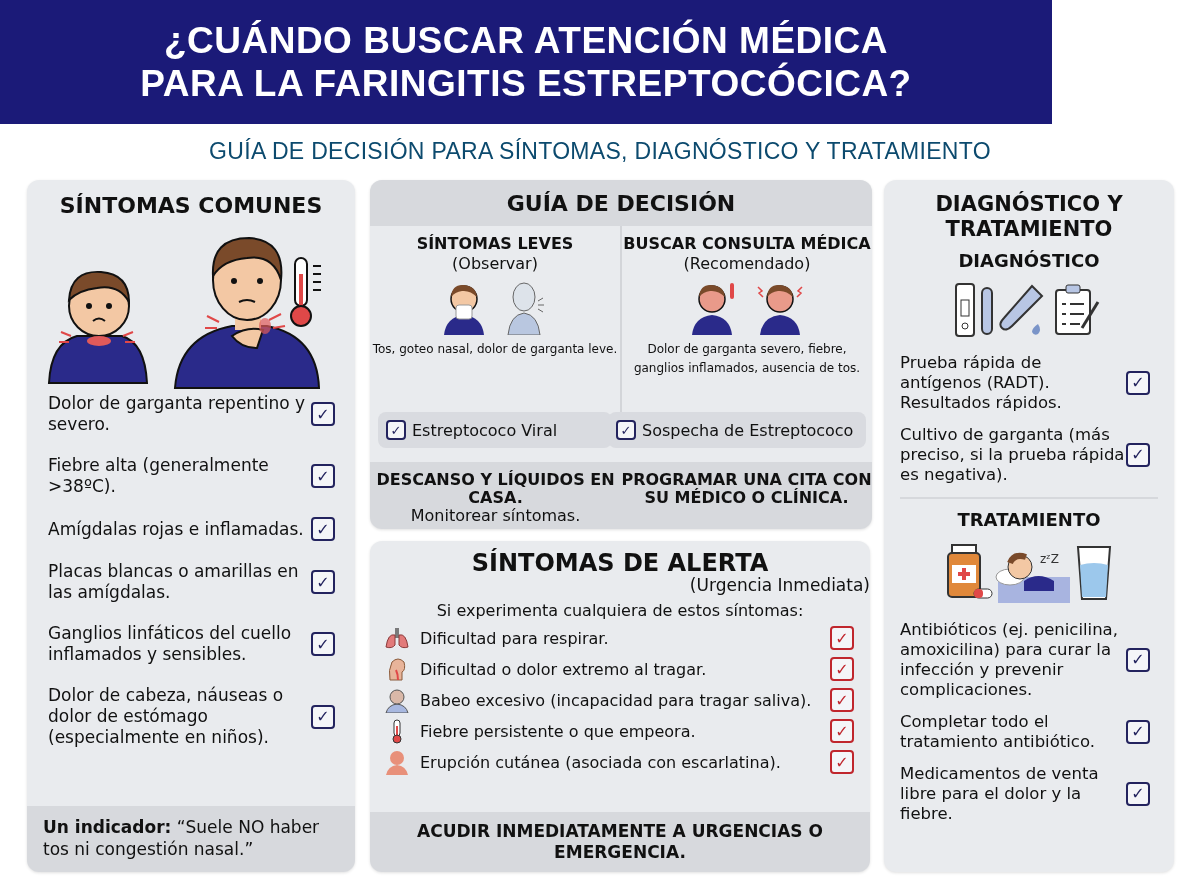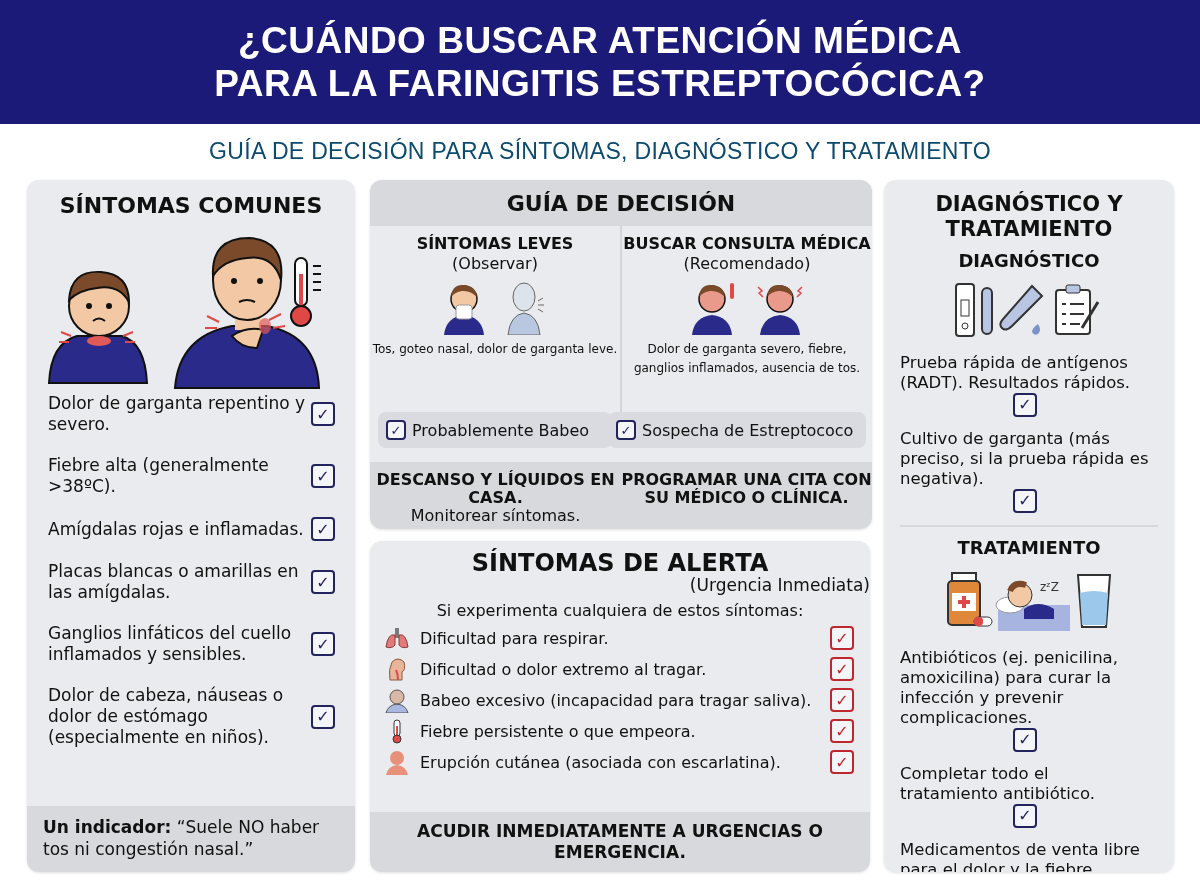--- a/index.html
+++ b/index.html
@@ -1,19 +1,19 @@
 <!DOCTYPE html>
 <html><head>
 <meta charset="utf-8">
 <style>
   * { box-sizing: border-box; margin: 0; padding: 0; }
   html, body { width: 1200px; height: 896px; background: #ffffff; overflow: hidden; }
   body { font-family: "DejaVu Sans", "Liberation Sans", sans-serif; color: #111; position: relative; }
 
-  .banner { position: absolute; left: 0; top: 0; width: 1200px; height: 124px; background: #1b1a78;
+  .banner { position: absolute; left: 0; top: 0; width: 1052px; height: 124px; background: #1b1a78;
     display: flex; flex-direction: column; align-items: center; justify-content: center; }
   .banner-line { color: #fff; font-family: "Liberation Sans", sans-serif; font-weight: bold; font-size: 37px;
     line-height: 43px; letter-spacing: 0.5px; }
   .subtitle { position: absolute; left: 0; top: 138px; width: 1200px; text-align: center;
     font-family: "Liberation Sans", sans-serif; font-size: 23px; color: #0c4a6e; letter-spacing: 0.3px; }
 
   .card { position: absolute; background: #e9ebee; border-radius: 12px; overflow: hidden;
     box-shadow: 0 1px 3px rgba(0,0,0,0.12); }
   .card-title { font-weight: bold; text-align: center; font-size: 22px; color: #111; }
 
@@ -56,21 +56,21 @@
   .al-item .t { flex: 1; }
   .al-item .chk { width: 24px; height: 24px; }
   #alert .footer-band { height: 60px; text-align: center; font-weight: bold; font-size: 17px; line-height: 21px; padding-top: 9px; }
 
   
   #diag { left: 884px; top: 180px; width: 290px; height: 692px; }
   #diag .card-title { margin-top: 12px; font-size: 21px; line-height: 25px; }
   .sec-title { text-align: center; font-weight: bold; font-size: 18px; margin-top: 8px; }
   .d-icons { display: flex; justify-content: center; height: 66px; align-items: center; margin-top: 6px; }
   .d-list { padding: 10px 24px 0 16px; }
-  .d-item { display: flex; align-items: center; justify-content: space-between; font-size: 16.5px; line-height: 20px; margin-bottom: 12px; flex-direction: column; }
+  .d-item { display: flex; align-items: center; justify-content: space-between; font-size: 16.5px; line-height: 20px; margin-bottom: 12px; }
   .d-item .t { flex: 1; }
   .divider { height: 2px; background: #d6d8dc; margin: 8px 16px 10px; }
 </style>
 </head>
 <body>
 
 <div class="banner">
   <div class="banner-line">¿CUÁNDO BUSCAR ATENCIÓN MÉDICA</div>
   <div class="banner-line">PARA LA FARINGITIS ESTREPTOCÓCICA?</div>
 </div>
@@ -175,21 +175,21 @@
             <path d="M11 18 Q12 5 24 6 Q36 7 37 18 Q30 11 22 12 Q15 13 11 18Z" fill="#7a4a2a"></path>
             <path d="M2 8 l4 4 -3 2 4 4 M46 8 l-4 4 3 2 -4 4" stroke="#e04848" stroke-width="1.5" fill="none"></path>
           </svg>
       </div>
       <div class="desc">Dolor de garganta severo, fiebre, ganglios inflamados, ausencia de tos.</div>
     </div>
   </div>
   <div style="position:absolute; left:8px; top:232px; width:234px;">
     <div class="pill">
         <span class="chk">✓</span>
-        <span>Probablemente Babeo</span>
+        <span>Estreptococo Viral</span>
       </div>
   </div>
   <div style="position:absolute; left:238px; top:232px; width:258px;">
     <div class="pill">
         <span class="chk">✓</span>
         <span>Sospecha de Estreptococo</span>
       </div>
   </div>
   <div class="g-bottom">
     <div><b>DESCANSO Y LÍQUIDOS EN CASA.</b><br><span>Monitorear síntomas.</span></div>

